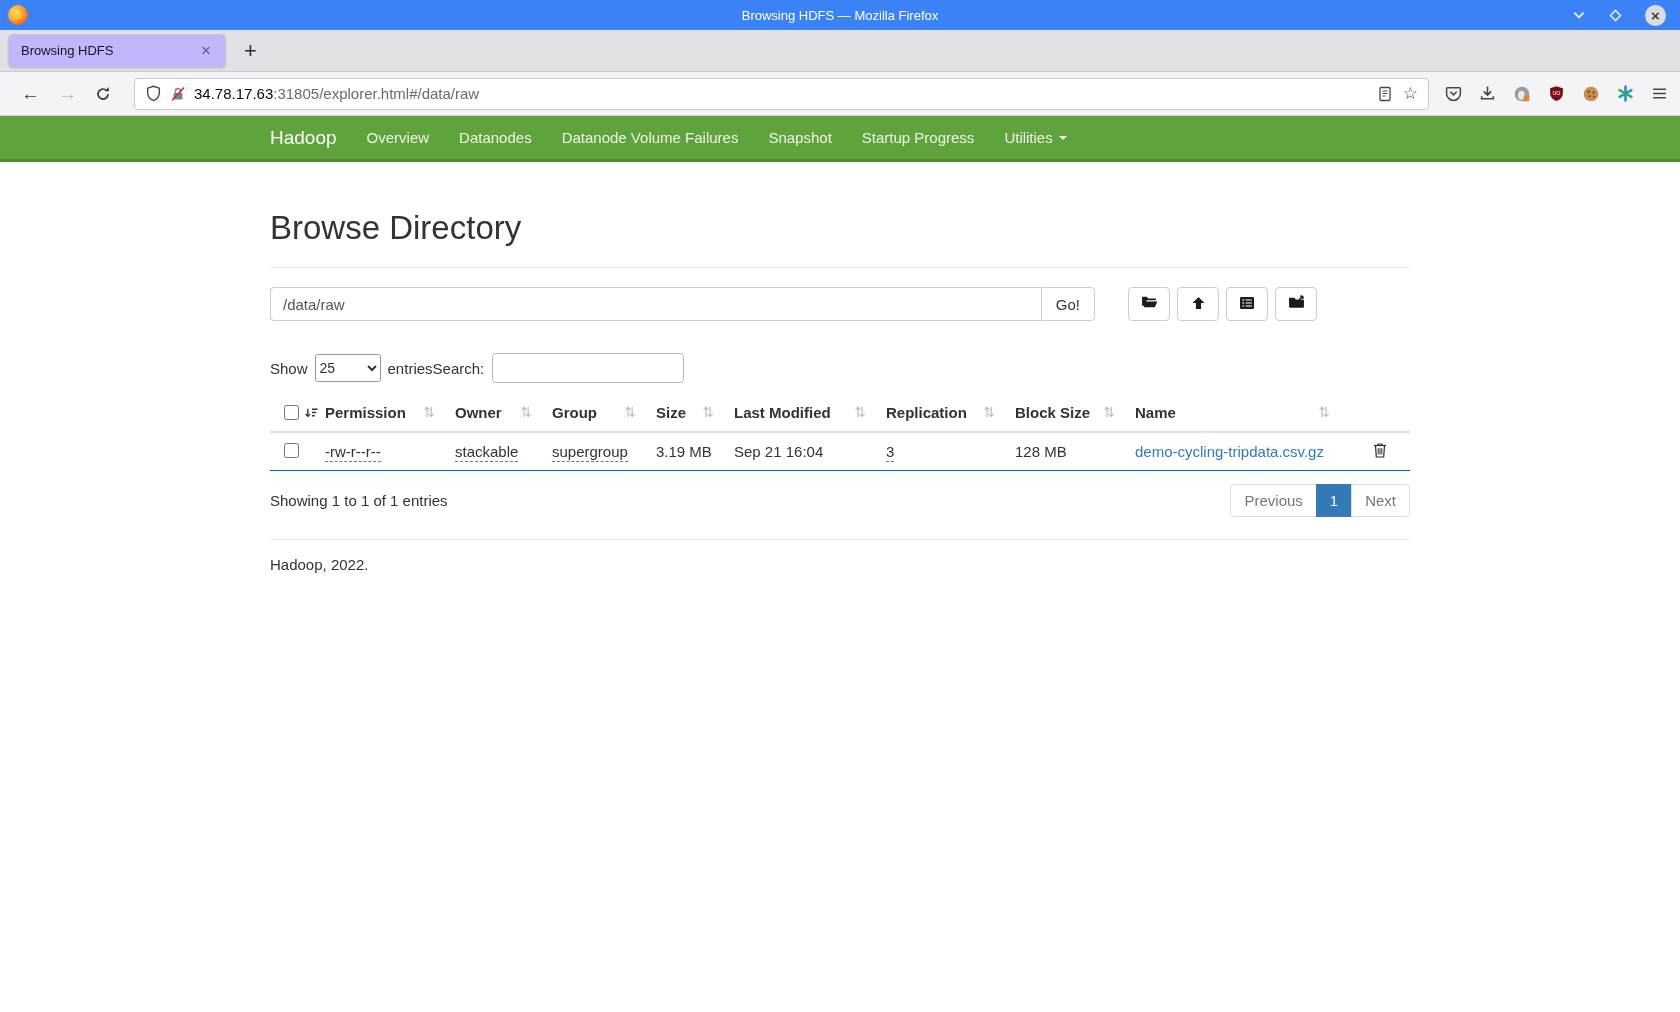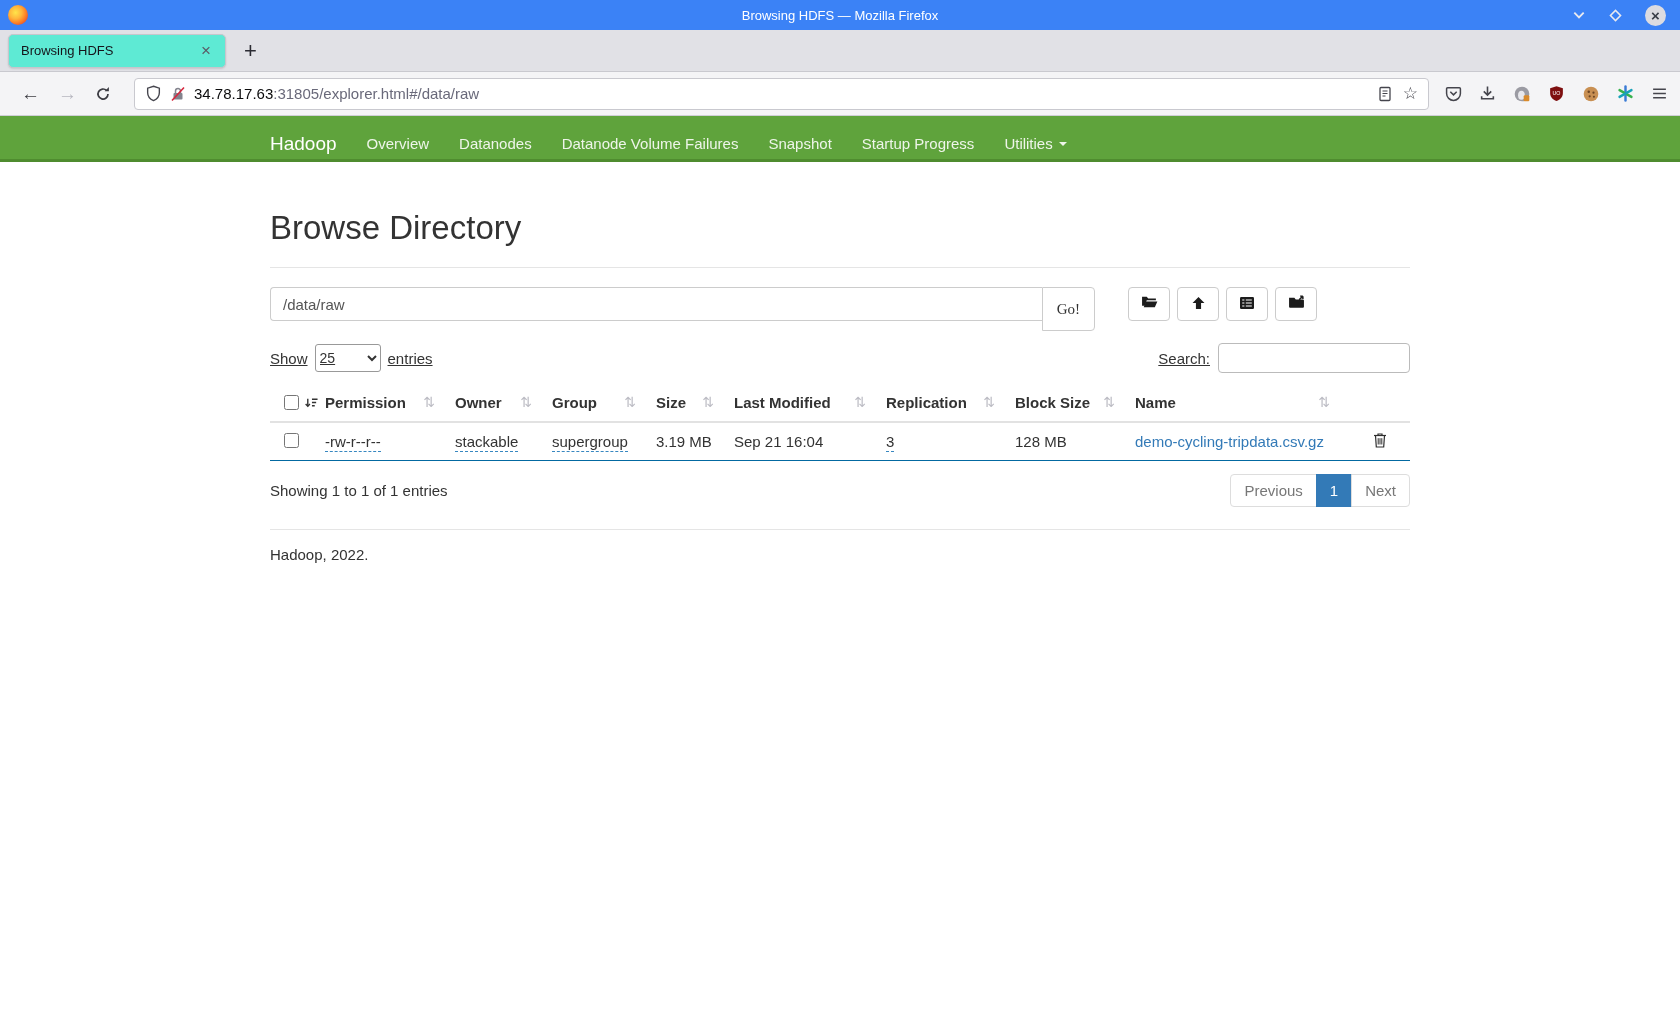--- a/index.html
+++ b/index.html
@@ -11,21 +11,21 @@
   .titlebar { height:30px; background:#3b82f6; display:flex; align-items:center; position:relative; flex:0 0 auto; }
   .ff-logo { width:20px; height:20px; border-radius:50%; margin-left:8px;
     background: radial-gradient(circle at 38% 38%, #ffe54a 0%, #ffb53c 35%, #ff8326 58%, #e8542c 78%, #c13688 100%); }
   .win-title { position:absolute; left:50%; transform:translateX(-50%); color:#fff; font-size:13px; white-space:nowrap; }
   .win-controls { margin-left:auto; display:flex; align-items:center; gap:23px; padding-right:14px; }
   .winbtn { display:flex; align-items:center; justify-content:center; cursor:pointer; }
   .winbtn.close { width:21px; height:21px; border-radius:50%; background:#dcdce1; color:#3a3f48; font-size:15px; font-weight:bold; line-height:1; }
 
   
   .tabbar { height:42px; background:#e1e1e6; border-bottom:1px solid #c9c9cf; display:flex; align-items:center; flex:0 0 auto; }
-  .tab { width:218px; height:34px; margin-left:8px; background:#5eead4; border:1px solid #c6c6cc; border-radius:5px;
+  .tab { width:218px; height:34px; margin-left:8px; background:#c4b5fd; border:1px solid #c6c6cc; border-radius:5px;
          display:flex; align-items:center; padding:0 12px; box-shadow:0 1px 2px rgba(0,0,0,.12); cursor:pointer; }
   .tab-title { flex:1; font-size:13px; color:#15141a; white-space:nowrap; overflow:hidden; }
   .tab-close { color:#5b5b66; font-size:17px; line-height:1; cursor:pointer; padding:0 2px; }
   .newtab { margin-left:18px; font-size:22px; color:#2b2b33; line-height:1; cursor:pointer; }
 
   
   .toolbar { height:44px; background:#f4f4f6; border-bottom:1px solid #cfcfd6; display:flex; align-items:center; padding:0 12px; flex:0 0 auto; }
   .navbtn { font-size:19px; color:#3b3b42; margin:0 9px; cursor:pointer; display:flex; align-items:center; }
   .navbtn.disabled { color:#b6b6bf; }
   .urlbar { flex:1; height:32px; background:#fff; border:1px solid #c9c9cf; border-radius:4px; margin-left:14px;
@@ -34,43 +34,43 @@
   .url-text { font-size:15px; white-space:nowrap; }
   .url-host { color:#0c0c0d; }
   .url-rest { color:#69697a; }
   .url-spacer { flex:1; }
   .star { font-size:17px; color:#45454d; margin-left:10px; cursor:pointer; }
   .toolbar-icons { display:flex; align-items:center; gap:17px; margin-left:16px; color:#45454d; }
   .toolbar-icons .icon { display:flex; align-items:center; cursor:pointer; }
 
   
   .hadoop-navbar { height:46px; background:#5fa33c; border-bottom:3px solid #4f8c2f; flex:0 0 auto; }
-  .nav-inner { width:1170px; margin:6px auto; padding:0 15px; height:43px; display:flex; align-items:center; }
+  .nav-inner { width:1170px; margin:0 auto; padding:0 15px; height:43px; display:flex; align-items:center; }
   .brand { color:#ffffff; font-size:19px; text-decoration:none; padding-right:15px; cursor:pointer; }
   .navlink { color:#eef5e9; font-size:15px; text-decoration:none; padding:0 15px; cursor:pointer; display:flex; align-items:center; }
   .caret { display:inline-block; width:0; height:0; border-left:4px solid transparent; border-right:4px solid transparent;
            border-top:4px solid #eef5e9; margin-left:6px; }
 
   
   .container { width:1170px; margin:0 auto; padding:47px 15px 0; }
   h1 { font-size:33px; font-weight:normal; color:#333; margin:0 0 20px; }
   hr { border:none; border-top:1px solid #e5e5e5; }
   .head-hr { margin:18px 0 0; }
 
   .browse-row { display:flex; margin-top:19px; }
   .input-group { flex:1; display:flex;border-radius:17px; }
   .path-input { flex:1; height:34px; border:1px solid #ccc; border-right:none; border-radius:4px 0 0 4px;
                 padding:6px 12px; font-size:15px; color:#555; font-family:"Liberation Sans",sans-serif; outline:none; }
-  .go-btn { height:44px; padding:0 14px; border:1px solid #ccc; border-radius:0 4px 4px 0; background:#fff;
-            font-size:15px; color:#333; cursor:pointer; font-family:Liberation Serif, serif; }
+  .go-btn { height:34px; padding:0 14px; border:1px solid #ccc; border-radius:0 4px 4px 0; background:#fff;
+            font-size:15px; color:#333; cursor:pointer; font-family:Liberation Sans, sans-serif; }
   .actions { display:flex; gap:7px; margin-left:33px; margin-right:93px; }
   .icon-btn { width:42px; height:34px; border:1px solid #ccc; border-radius:4px; background:#fff; cursor:pointer;
               display:flex; align-items:center; justify-content:center; color:#1c1c1c; }
 
-  .table-controls { display:flex; justify-content:space-between; align-items:center; margin-top:12px;text-decoration:underline; }
+  .table-controls { display:flex; justify-content:flex-start; align-items:center; margin-top:32px; }
   .show-entries { display:flex; align-items:center; font-size:15px; color:#333; }
   .entries-select { width:66px; height:28px; margin:0 7px; font-size:14px; color:#333; border:1px solid #999;
                     border-radius:3px; background:#fff; font-family:"Liberation Sans",sans-serif; }
   .search-box { display:flex; align-items:center; font-size:15px; color:#333; }
   .search-input { width:192px; height:30px; margin-left:8px; border:1px solid #bbb; border-radius:4px; padding:0 8px;
                   font-size:14px; font-family:"Liberation Sans",sans-serif; outline:none; }
 
   table { width:100%; border-collapse:collapse; margin-top:12px; table-layout:fixed; }
   th { text-align:left; font-size:15px; font-weight:bold; color:#333; padding:9px 0 10px; border-bottom:2px solid #e2e2e2; }
   .th-flex { display:flex; justify-content:space-between; align-items:flex-start; padding-right:20px; }

